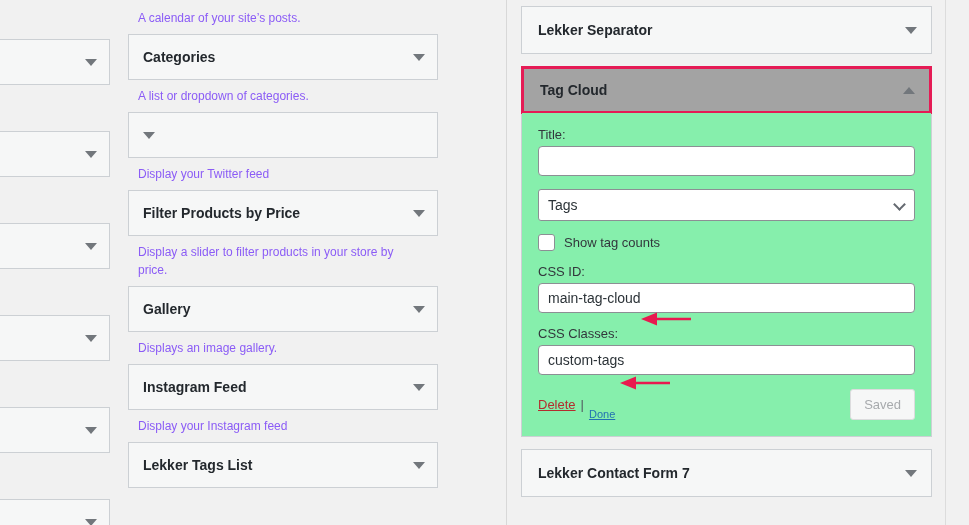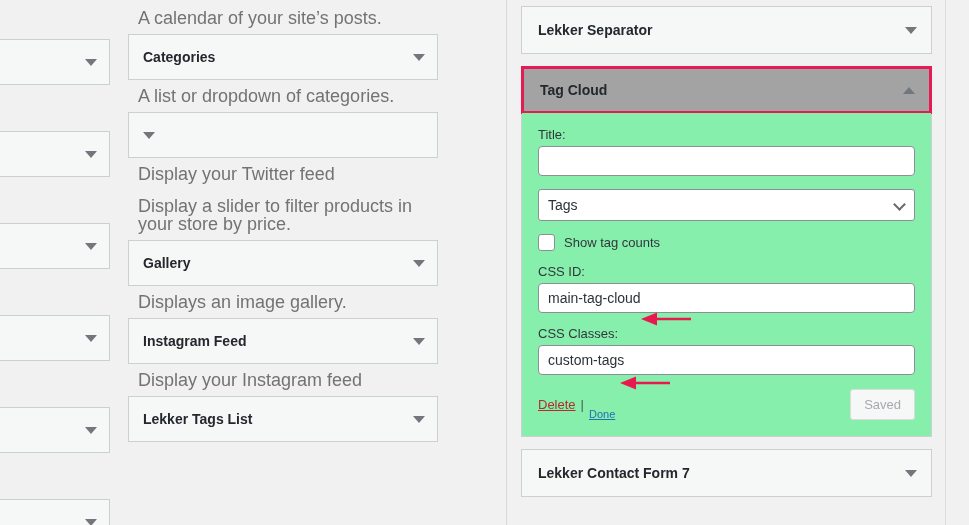--- a/index.html
+++ b/index.html
@@ -81,22 +81,22 @@
 
   .tri-up {
     width: 0; height: 0;
     border-left: 6px solid transparent;
     border-right: 6px solid transparent;
     border-bottom: 7px solid #72777c;
     flex: none;
   }
 
   .widget-desc {
-    color: #737373;
-    font-size: 18px;
+    color: #8b5cf6;
+    font-size: 12px;
     line-height: 18px;
     padding: 7px 10px 7px 10px;
     max-width: 300px;
   }
 
   .desc-clip {
     color: #787c82;
     font-size: 13px;
     line-height: 18px;
     padding: 7px 10px;
@@ -320,20 +320,24 @@
         <span class="wname">Categories</span>
         <span class="tri-down"></span>
       </div>
       <div class="widget-desc">A list or dropdown of categories.</div>
 
       <div class="widget-box">
         <span class="tri-down"></span>
       </div>
       <div class="widget-desc">Display your Twitter feed</div>
 
+      <div class="widget-box">
+        <span class="wname">Filter Products by Price</span>
+        <span class="tri-down"></span>
+      </div>
       <div class="widget-desc">Display a slider to filter products in your store by price.</div>
 
       <div class="widget-box">
         <span class="wname">Gallery</span>
         <span class="tri-down"></span>
       </div>
       <div class="widget-desc">Displays an image gallery.</div>
 
       <div class="widget-box">
         <span class="wname">Instagram Feed</span>

